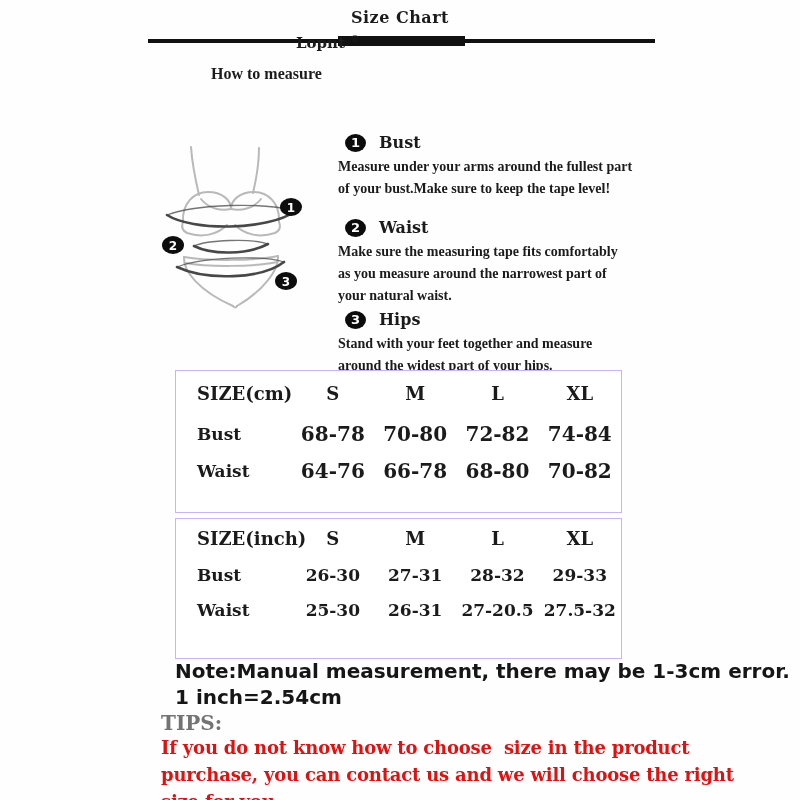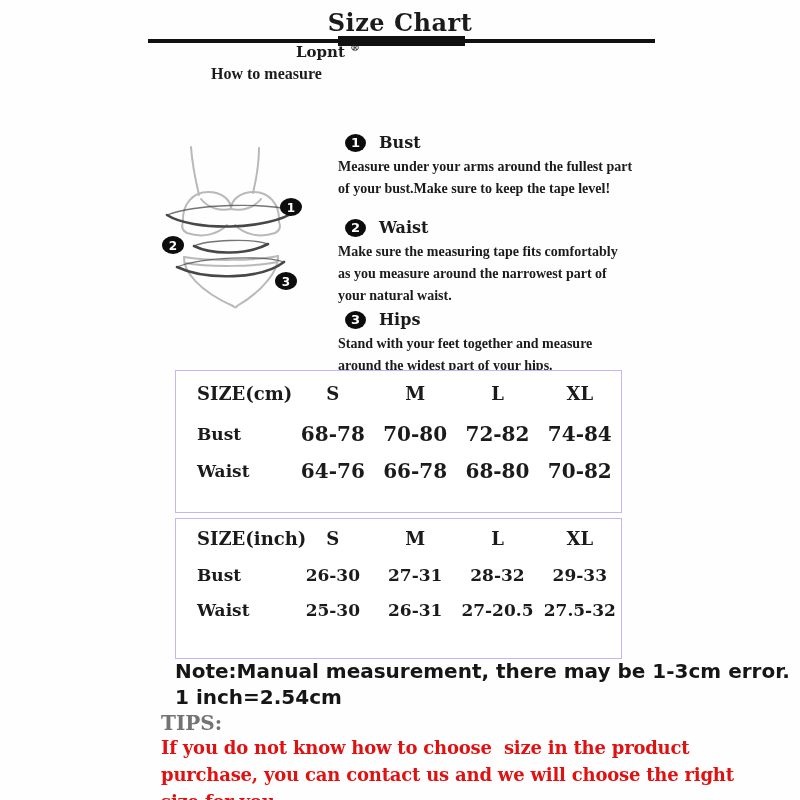--- a/index.html
+++ b/index.html
@@ -2,24 +2,24 @@
 <html><head>
 <meta charset="utf-8">
 <style>
   html,body{margin:0;padding:0;background:#ffffff;}
   #page{position:relative;width:800px;height:800px;background:#fefefe;overflow:hidden;
         font-family:"DejaVu Serif",serif;color:#1b1b1b;}
   .abs{position:absolute;}
   .nowrap{white-space:pre;display:block;}
 
   
-  .title{top:8px;left:0;width:800px;text-align:center;font-size:24px;font-weight:bold;letter-spacing:.5px;}
+  .title{top:8px;left:0;width:800px;text-align:center;font-size:16px;font-weight:bold;letter-spacing:.5px;}
   .div-thin{top:39px;left:148px;width:507px;height:4px;background:#111;}
   .div-thick{top:36px;left:338px;width:127px;height:10px;background:#111;}
-  .brand{top:42px;left:0;width:656px;text-align:center;font-size:15px;font-weight:bold;}
+  .brand{top:33px;left:0;width:656px;text-align:center;font-size:15px;font-weight:bold;}
   .brand sup{font-size:10px;}
 
   
   .htm-h{top:65px;left:167px;font-size:16px;font-weight:bold;font-family:"Liberation Serif",serif;margin-left:44px;}
   .intro{top:87px;left:167px;font-size:14.5px;font-weight:bold;line-height:26px;
          font-family:"Liberation Serif",serif;}
 
   
   .step-head{left:345px;display:flex;align-items:center;gap:13px;font-size:16px;font-weight:bold;}
   .badge{display:inline-flex;align-items:center;justify-content:center;width:21px;height:18px;

